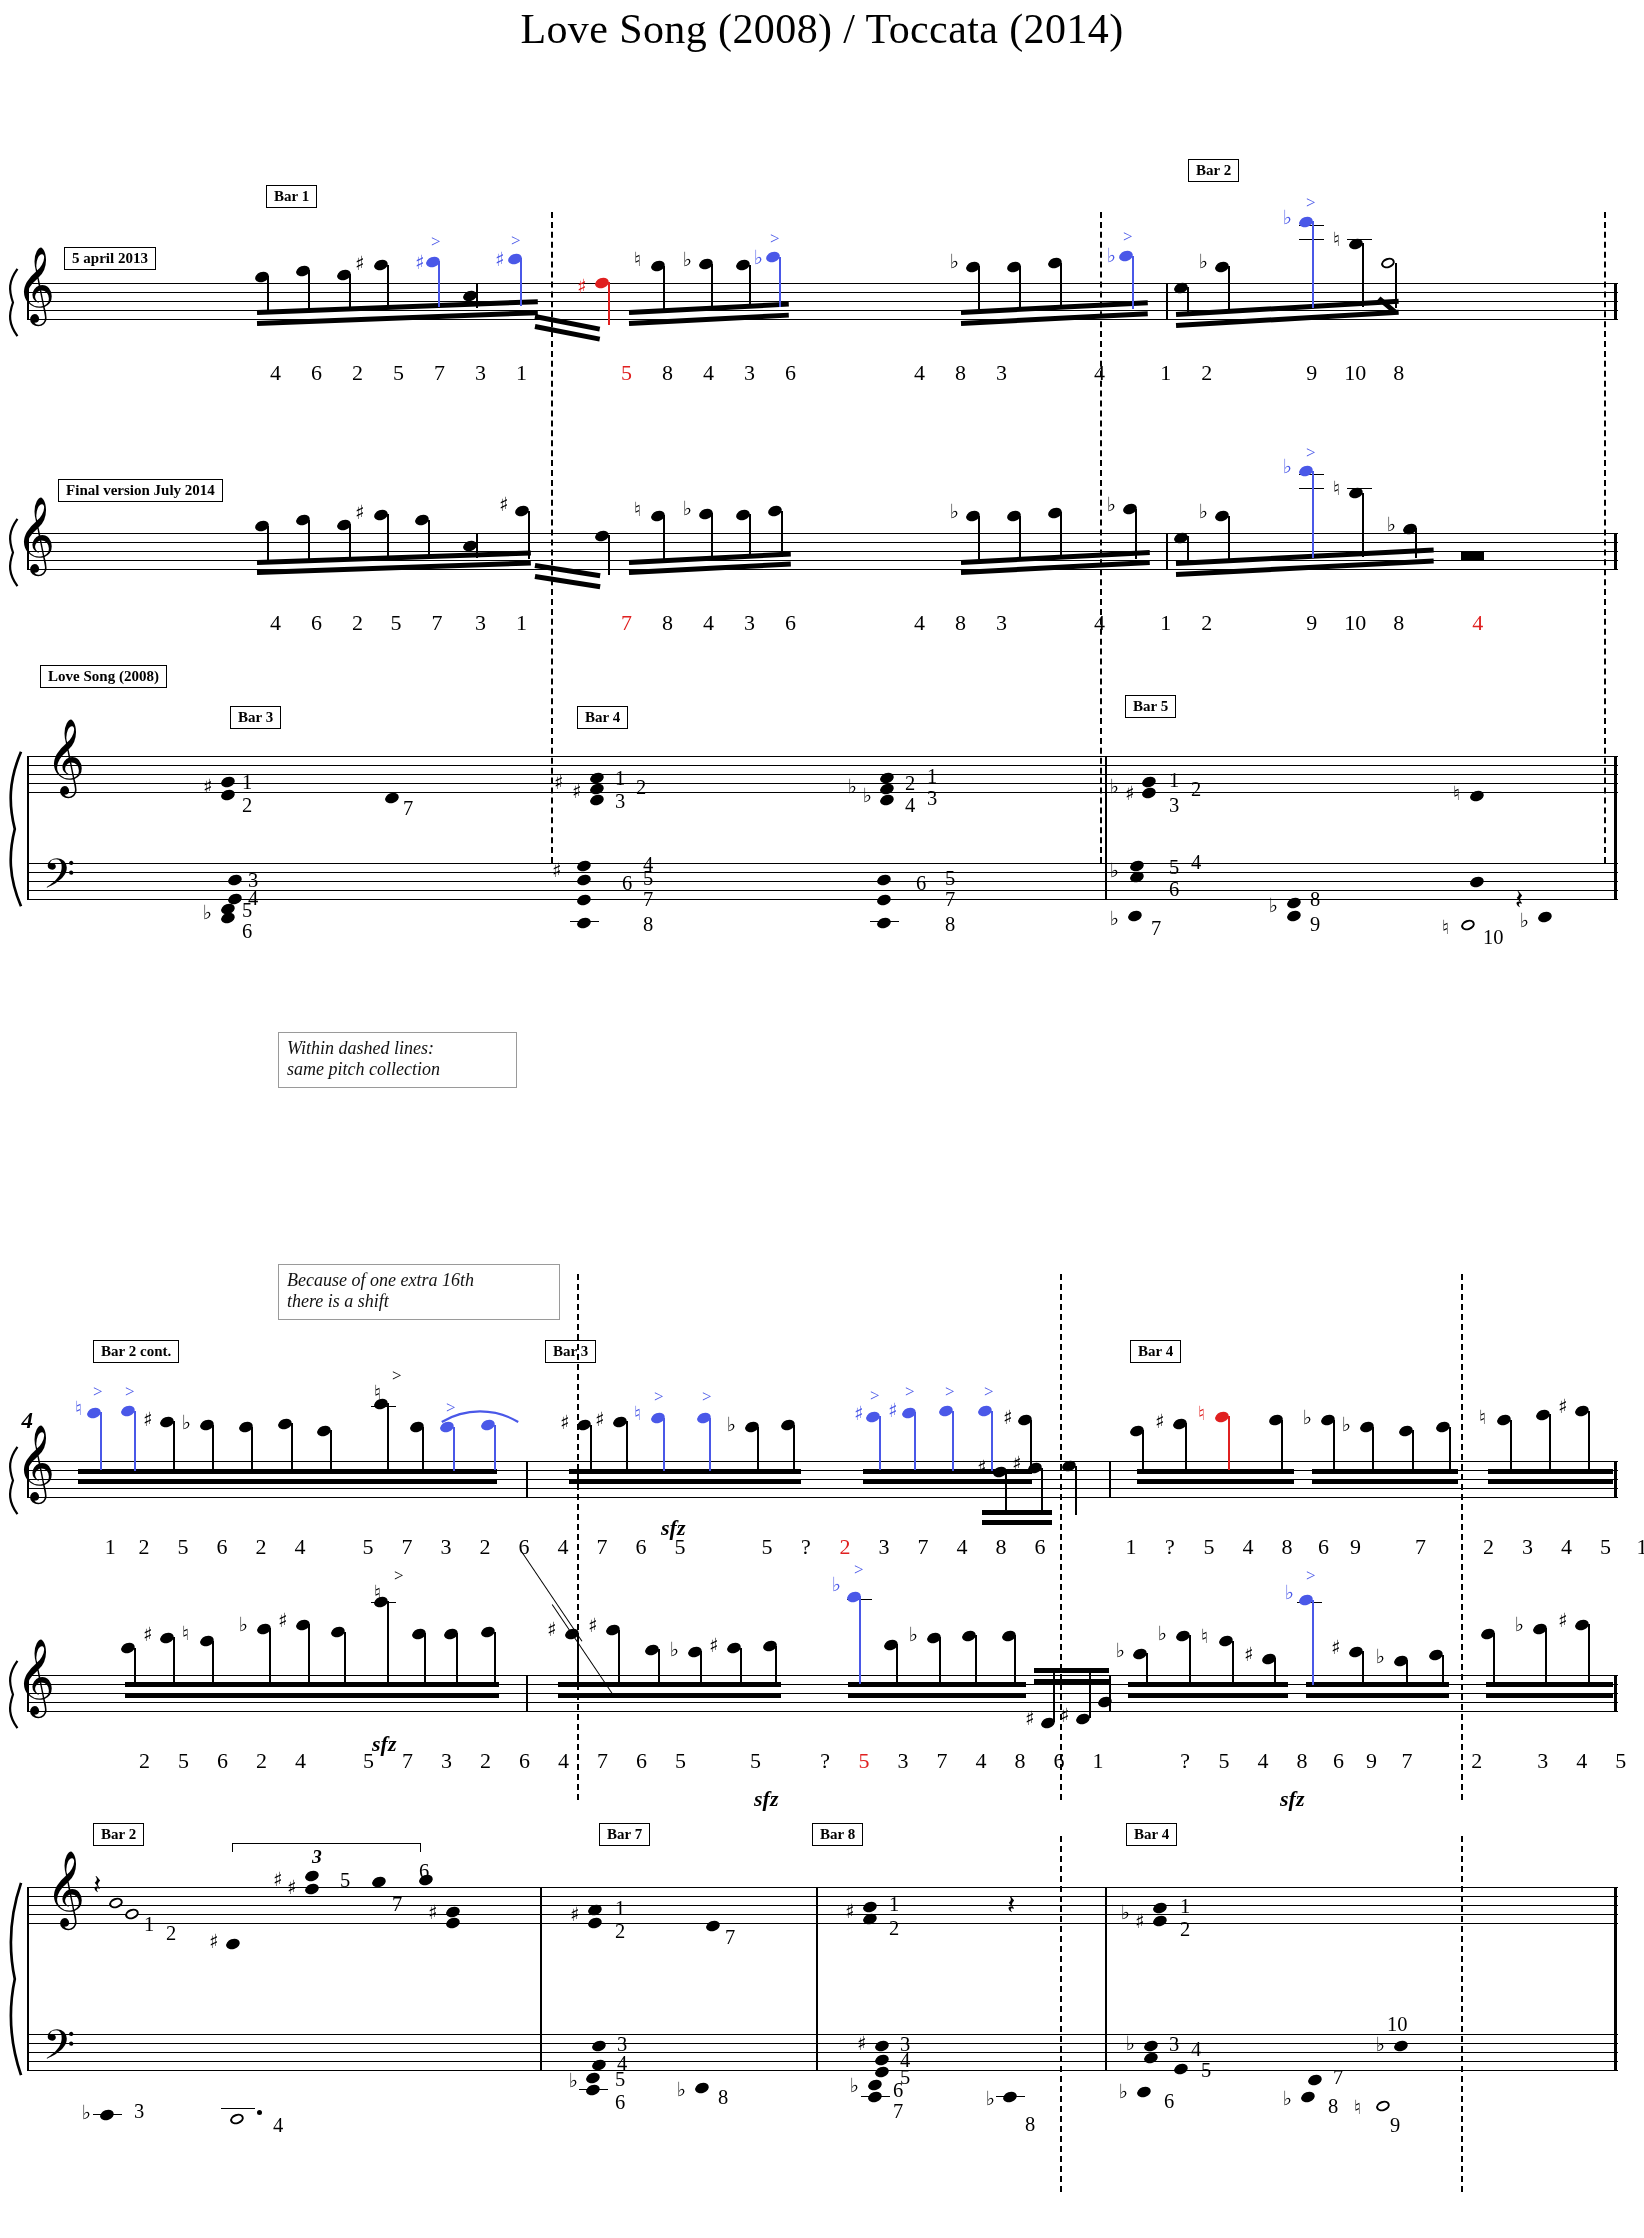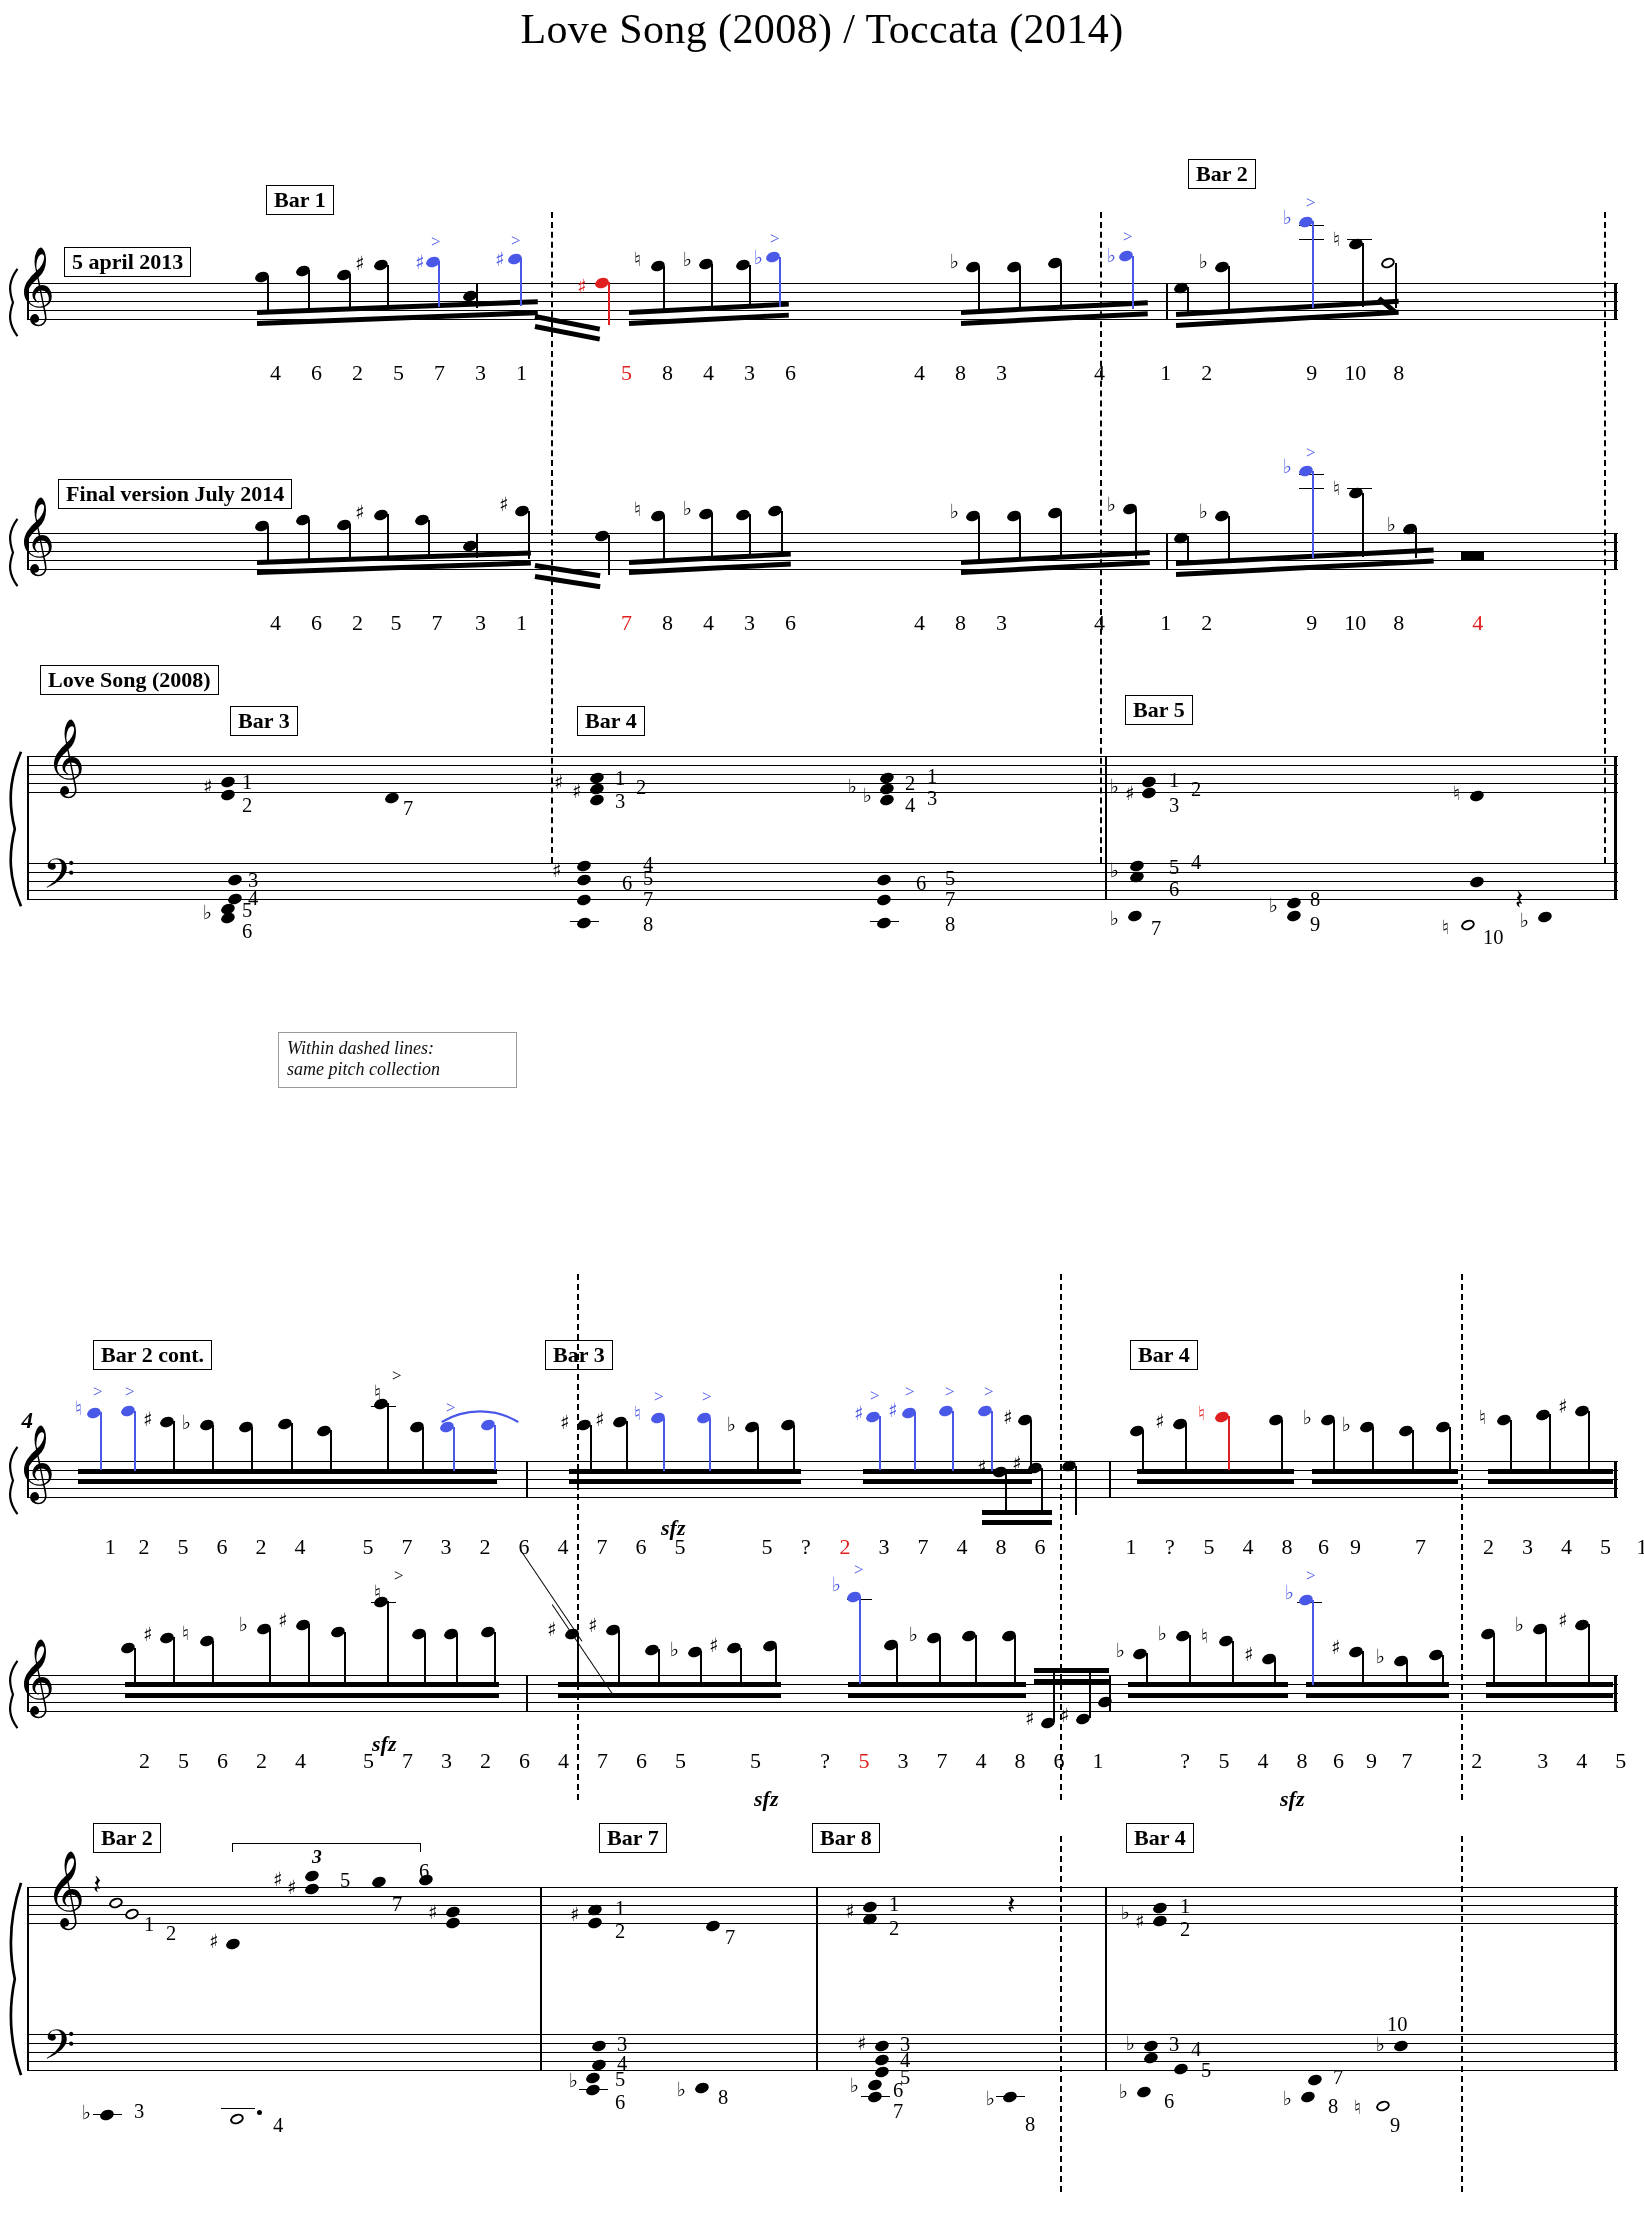--- a/index.html
+++ b/index.html
@@ -8,21 +8,21 @@
 
   .title{
     position:absolute;left:0;top:5.3px;width:1644px;text-align:center;
     font-family:"Liberation Serif",serif;font-size:42px;letter-spacing:0.4px;
   }
 
   
   .abs{position:absolute;}
   .boxlabel{
     position:absolute;border:1.4px solid #000;background:#fff;
-    font-family:"Liberation Serif",serif;font-weight:bold;font-size:22px;
+    font-family:"Liberation Serif",serif;font-weight:bold;font-size:15px;
     padding:2.7px 7.1px 3.6px 7.1px;white-space:nowrap;line-height:1;
   }
   .notebox{
     position:absolute;border:0.9px solid #9a9a9a;background:#fff;
     font-family:"Liberation Serif",serif;font-style:italic;font-size:18px;
     padding:4.5px 8px 5.3px 8px;line-height:1.22;color:#111;white-space:pre-line;
   }
 
   
   .staff{position:absolute;}
@@ -429,20 +429,22 @@
     <div class="nh" style="left:1538px;top:912px;"></div>
   </div>
 
   <div class="dashed" style="left:551px;top:212px;height:651px;"></div>
   <div class="dashed" style="left:1100px;top:212px;height:651px;"></div>
   <div class="dashed" style="left:1604px;top:212px;height:651px;"></div>
 
   <div class="notebox" style="left:278px;top:1032px;width:221px;">Within dashed lines:
 same pitch collection</div>
 
+  <div class="notebox" style="left:278px;top:1264px;width:264px;">Because of one extra 16th
+there is a shift</div>
 
   <div class="boxlabel" style="left:93px;top:1340px;">Bar 2 cont.</div>
   <div class="boxlabel" style="left:545px;top:1340px;">Bar 3</div>
   <div class="boxlabel" style="left:1130px;top:1340px;">Bar 4</div>
 
   <div class="abs" style="left:21.4px;top:1408px;font-family:'Liberation Serif',serif;font-style:italic;font-weight:bold;font-size:23px;">4</div>
 
   <div class="staff" style="left:27px;top:1461px;width:1591px;height:37px;">
     <div class="ln"></div>
       <div class="ln"></div>

